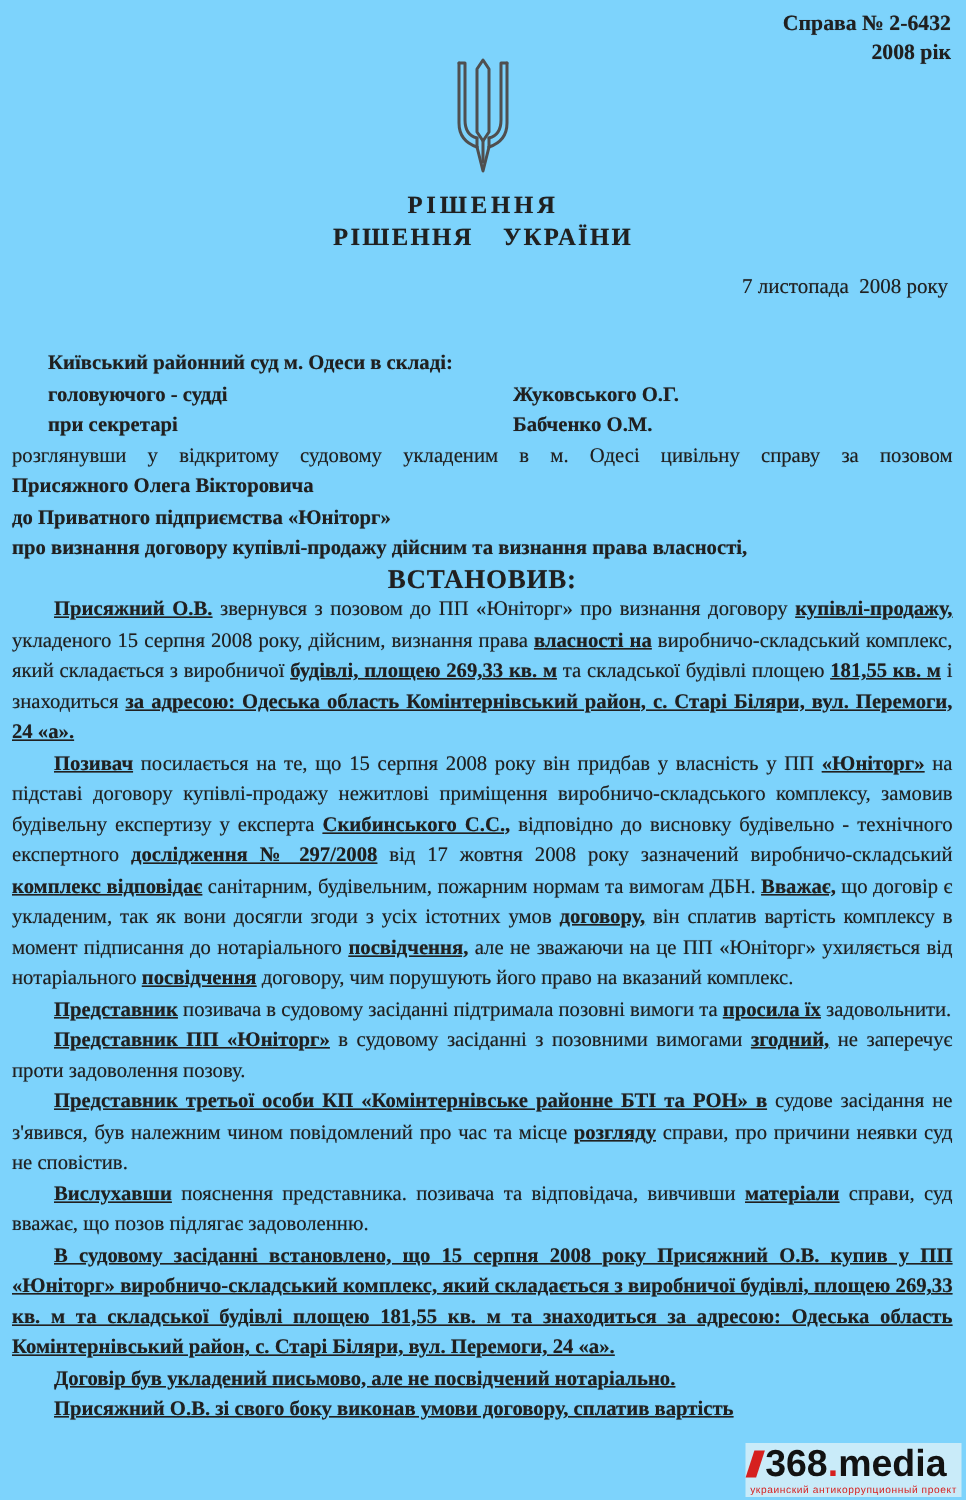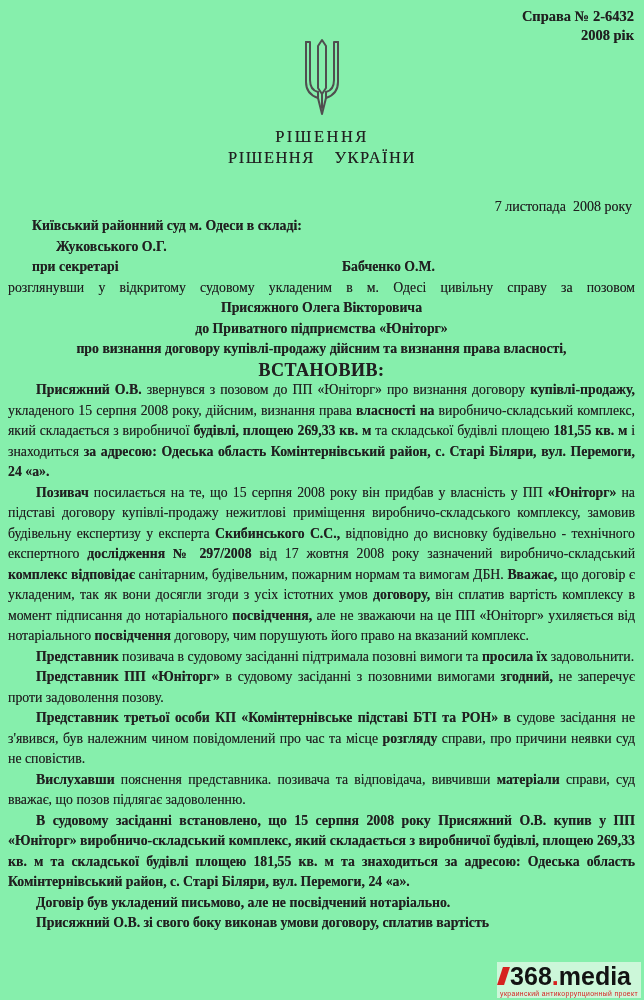--- a/index.html
+++ b/index.html
@@ -1,56 +1,56 @@
 <!DOCTYPE html>
 <html><head>
 <meta charset="utf-8">
 <style>
   * { box-sizing: border-box; }
   html, body { margin: 0; padding: 0; background: #e9e9e9; }
   .page {
     width: 644px; height: 1000px;
-    background: #86efac;
+    background: #7dd3fc;
     position: relative;
     overflow: hidden;
     font-family: "Liberation Serif", "DejaVu Serif", serif;
     color: #202020;
     text-shadow: 0 0 0.5px rgba(40,40,40,0.55);
   }
   .case-info {
     position: absolute; top: 7px; right: 10px;
     text-align: right; font-size: 14.5px; line-height: 19px; font-weight: bold;
   }
   .emblem {
     position: absolute; top: 36px; left: 0; right: 0;
     display: flex; justify-content: center;
   }
   .title-block {
     position: absolute; top: 126px; left: 0; right: 0;
-    text-align: center; font-weight: normal; font-size: 16.5px; line-height: 21px;
+    text-align: center; font-weight: bold; font-size: 16.5px; line-height: 21px;
   }
   .title-main { letter-spacing: 2.5px; }
   .title-sub { word-spacing: 14px; letter-spacing: 1.5px; }
   .date-line {
-    position: absolute; top: 199px; right: 12px;
+    position: absolute; top: 184px; right: 12px;
     font-size: 14px; white-space: pre-wrap; text-align: right;
   }
   .body {
-    position: absolute; top: 216px; left: 8px; right: 9px;
+    position: absolute; top: 232px; left: 8px; right: 9px;
     font-size: 13.8px; line-height: 20.5px;
   }
   .court-intro { margin-left: 24px; font-weight: bold; }
   .court-row { display: flex; }
   .court-label { margin-left: 24px; width: 262px; font-weight: bold; }
   .court-name { font-weight: bold; margin-left: 48px; }
   .hearing { text-align: justify; text-align-last: justify; }
-  .centered { text-align: center; font-weight: bold; }
+  .centered { text-align: left; font-weight: bold; }
   .verdict { text-align: center; font-weight: bold; font-size: 18px; letter-spacing: 0.5px; }
   #paragraphs p { margin: 0; text-indent: 28px; text-align: justify; }
-  .b { font-weight: bold; }
+  .b { font-weight: bold; text-decoration: underline; }
   .watermark {
     position: absolute; right: 3px; bottom: 2px;
     background: rgba(252,251,246,0.6);
     padding: 1px 3px; text-align: left; text-shadow: none;
   }
   .wm-brand {
     font-family: "Liberation Sans", sans-serif; font-weight: bold;
     font-size: 25px; line-height: 26px; color: #121212;
     display: flex; align-items: flex-start;
   }
@@ -92,37 +92,38 @@
   <div class="title-block">
     <div class="title-main">РІШЕННЯ</div>
     <div class="title-sub">РІШЕННЯ УКРАЇНИ</div>
   </div>
 
   <div class="date-line">7 листопада  2008 року</div>
 
   <div class="body">
     <div class="court-intro">Київський районний суд м. Одеси в складі:</div>
     <div class="court-row">
+      <span class="court-label">головуючого - судді</span>
       <span class="court-name">Жуковського О.Г.</span>
     </div>
     <div class="court-row">
       <span class="court-label">при секретарі</span>
       <span class="court-name">Бабченко О.М.</span>
     </div>
     <div class="hearing">розглянувши у відкритому судовому укладеним в м. Одесі цивільну справу за позовом</div>
     <div class="centered">Присяжного Олега Вікторовича</div>
     <div class="centered">до Приватного підприємства «Юніторг»</div>
     <div class="centered">про визнання договору купівлі-продажу дійсним та визнання права власності,</div>
     <div class="verdict">ВСТАНОВИВ:</div>
     <div id="paragraphs">
         <p><span class="b">Присяжний О.В.</span><span> звернувся з позовом до ПП «Юніторг» про визнання договору </span><span class="b">купівлі-продажу,</span><span> укладеного 15 серпня 2008 року, дійсним, визнання права </span><span class="b">власності на</span><span> виробничо-складський комплекс, який складається з виробничої </span><span class="b">будівлі, площею 269,33 кв. м</span><span> та складської будівлі площею </span><span class="b">181,55 кв. м</span><span> і знаходиться </span><span class="b">за адресою: Одеська область Комінтернівський район, с. Старі Біляри, вул. Перемоги, 24 «а».</span></p>
         <p><span class="b">Позивач</span><span> посилається на те, що 15 серпня 2008 року він придбав у власність у ПП </span><span class="b">«Юніторг»</span><span> на підставі договору купівлі-продажу нежитлові приміщення виробничо-складського комплексу, замовив будівельну експертизу у експерта </span><span class="b">Скибинського С.С.,</span><span> відповідно до висновку будівельно - технічного експертного </span><span class="b">дослідження № 297/2008</span><span> від 17 жовтня 2008 року зазначений виробничо-складський </span><span class="b">комплекс відповідає</span><span> санітарним, будівельним, пожарним нормам та вимогам ДБН. </span><span class="b">Вважає,</span><span> що договір є укладеним, так як вони досягли згоди з усіх істотних умов </span><span class="b">договору,</span><span> він сплатив вартість комплексу в момент підписання до нотаріального </span><span class="b">посвідчення,</span><span> але не зважаючи на це ПП «Юніторг» ухиляється від нотаріального </span><span class="b">посвідчення</span><span> договору, чим порушують його право на вказаний комплекс.</span></p>
         <p><span class="b">Представник</span><span> позивача в судовому засіданні підтримала позовні вимоги та </span><span class="b">просила їх</span><span> задовольнити.</span></p>
         <p><span class="b">Представник ПП «Юніторг»</span><span> в судовому засіданні з позовними вимогами </span><span class="b">згодний,</span><span> не заперечує проти задоволення позову.</span></p>
-        <p><span class="b">Представник третьої особи КП «Комінтернівське підставі БТІ та РОН» в</span><span> судове засідання не з'явився, був належним чином повідомлений про час та місце </span><span class="b">розгляду</span><span> справи, про причини неявки суд не сповістив.</span></p>
+        <p><span class="b">Представник третьої особи КП «Комінтернівське районне БТІ та РОН» в</span><span> судове засідання не з'явився, був належним чином повідомлений про час та місце </span><span class="b">розгляду</span><span> справи, про причини неявки суд не сповістив.</span></p>
         <p><span class="b">Вислухавши</span><span> пояснення представника. позивача та відповідача, вивчивши </span><span class="b">матеріали</span><span> справи, суд вважає, що позов підлягає задоволенню.</span></p>
         <p><span class="b">В судовому засіданні встановлено, що 15 серпня 2008 року Присяжний О.В. купив у ПП «Юніторг» виробничо-складський комплекс, який складається з виробничої будівлі, площею 269,33 кв. м та складської будівлі площею 181,55 кв. м та знаходиться за адресою: Одеська область Комінтернівський район, с. Старі Біляри, вул. Перемоги, 24 «а».</span></p>
         <p><span class="b">Договір був укладений письмово, але не посвідчений нотаріально.</span></p>
         <p><span class="b">Присяжний О.В. зі свого боку виконав умови договору, сплатив вартість</span></p>
       </div>
   </div>
 
   <div class="watermark">
     <div class="wm-brand">
       <span class="wm-accent"></span>

